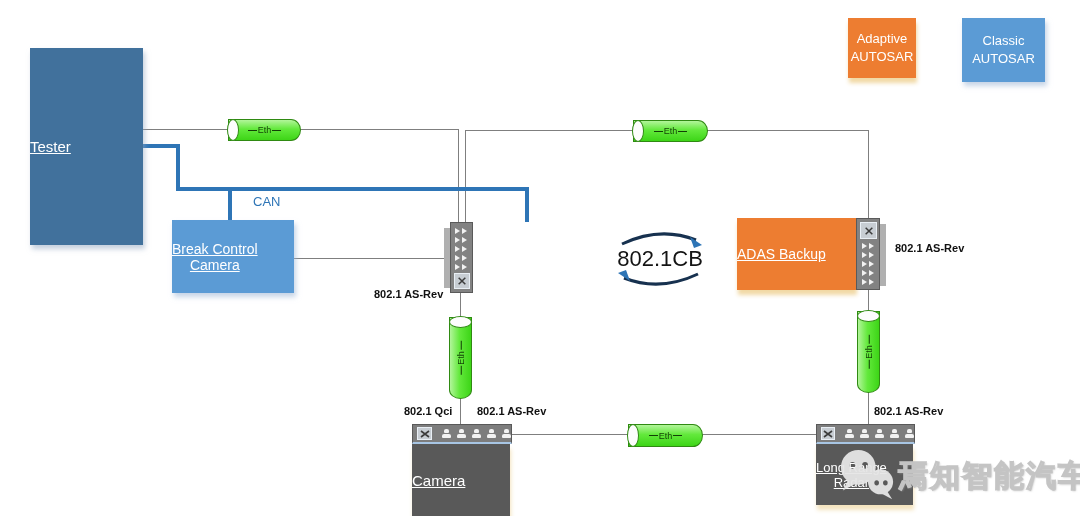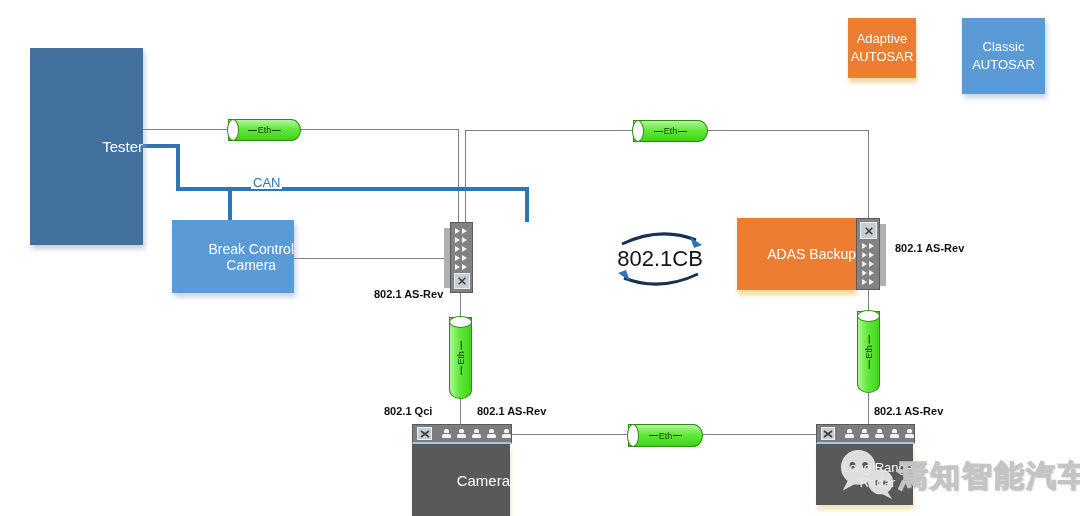--- a/index.html
+++ b/index.html
@@ -4,22 +4,22 @@
 <style>
   html,body{margin:0;padding:0;background:#fff;}
   .canvas{position:relative;width:1080px;height:516px;background:#ffffff;overflow:hidden;
           font-family:"Liberation Sans",sans-serif;}
   .abs{position:absolute;}
   
   .gline{position:absolute;background:#7f7f7f;}
   .canline{position:absolute;background:#2E75B6;}
   .can-label{position:absolute;color:#2E75B6;font-size:13px;font-weight:400;background:#fff;padding:0 2px;line-height:13px;}
   
-  .node{position:absolute;display:flex;align-items:center;justify-content:flex-end;
-        color:#fff;text-align:center;}
+  .node{position:absolute;display:flex;align-items:center;justify-content:flex-start;
+        color:#fff;text-align:center;text-decoration:underline;}
   .node .lines span{display:block;}
   .steel{background:#41719C;box-shadow:2px 4px 5px rgba(150,170,195,.55);}
   .lblue{background:#5B9BD5;box-shadow:2px 4px 5px rgba(160,185,215,.6);}
   .orange{background:#ED7D31;box-shadow:1px 5px 4px rgba(240,215,160,.95);}
   .dgray{background:#595959;box-shadow:1px 5px 4px rgba(243,227,188,.95);}
   
   .vswitch-body{position:absolute;background:#828282;border:1px solid #5a5a5a;}
   .vswitch-shadow{position:absolute;background:#b0b0b0;}
   .vports{position:absolute;display:flex;flex-direction:column;gap:3px;}
   .vrow{display:flex;gap:2px;}
@@ -74,21 +74,21 @@
   <div class="gline" style="left:460px;top:396px;width:1px;height:29px"></div>
   <div class="gline" style="left:868px;top:290px;width:1px;height:23px"></div>
   <div class="gline" style="left:868px;top:389px;width:1px;height:36px"></div>
   <div class="gline" style="left:510px;top:434px;width:307px;height:1px"></div>
 
   <div class="canline" style="left:143px;top:144px;width:37px;height:4px"></div>
   <div class="canline" style="left:176px;top:144px;width:4px;height:47px"></div>
   <div class="canline" style="left:176px;top:187px;width:353px;height:4px"></div>
   <div class="canline" style="left:228px;top:191px;width:4px;height:29px"></div>
   <div class="canline" style="left:525px;top:191px;width:4px;height:31px"></div>
-  <div class="can-label" style="left:251px;top:176px">CAN</div>
+  <div class="can-label" style="left:251px;top:195px">CAN</div>
 
   <div class="cyl h" style="left:228px;top:119px;width:71px;height:20px">
     <span class="cap-h"></span>
     <span class="ethtext">Eth</span>
   </div>
   <div class="cyl h" style="left:633px;top:120px;width:73px;height:20px">
     <span class="cap-h"></span>
     <span class="ethtext">Eth</span>
   </div>
   <div class="cyl h" style="left:628px;top:424px;width:73px;height:21px">
@@ -260,31 +260,31 @@
   </div>
   <div class="node dgray fs13" style="left:816px;top:444px;width:97px;height:61px">
     <span class="lines">
       <span>Long Range</span>
       <span>Radar</span>
     </span>
   </div>
 
   <div class="plabel" style="left:374px;top:288px">802.1 AS-Rev</div>
   <div class="plabel" style="left:895px;top:242px">802.1 AS-Rev</div>
-  <div class="plabel" style="left:384px;top:405px">802.1 Qci</div>
+  <div class="plabel" style="left:404px;top:405px">802.1 Qci</div>
   <div class="plabel" style="left:477px;top:405px">802.1 AS-Rev</div>
   <div class="plabel" style="left:874px;top:405px">802.1 AS-Rev</div>
 
   <div class="legend-box orange" style="left:848px;top:18px;width:68px;height:60px">
     <span class="lines">
       <span style="display:block">Adaptive</span>
       <span style="display:block">AUTOSAR</span>
     </span>
   </div>
-  <div class="legend-box lblue" style="left:962px;top:18px;width:83px;height:76px">
+  <div class="legend-box lblue" style="left:962px;top:18px;width:83px;height:64px">
     <span class="lines">
       <span style="display:block">Classic</span>
       <span style="display:block">AUTOSAR</span>
     </span>
   </div>
 
   <div class="wm" style="left:836px;top:447px">
     <svg width="62" height="58" viewBox="0 0 64 60">
       <defs>
         <mask id="wmmask">

